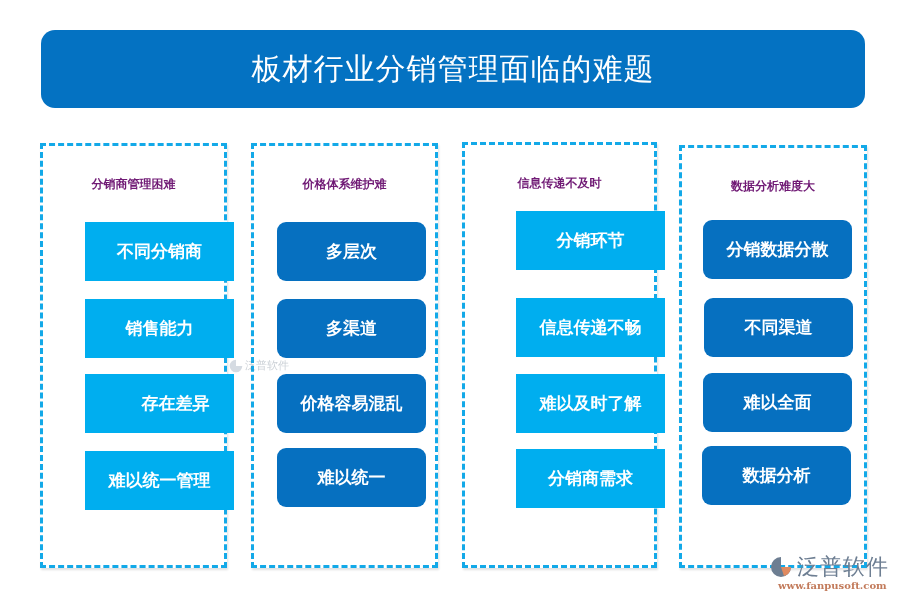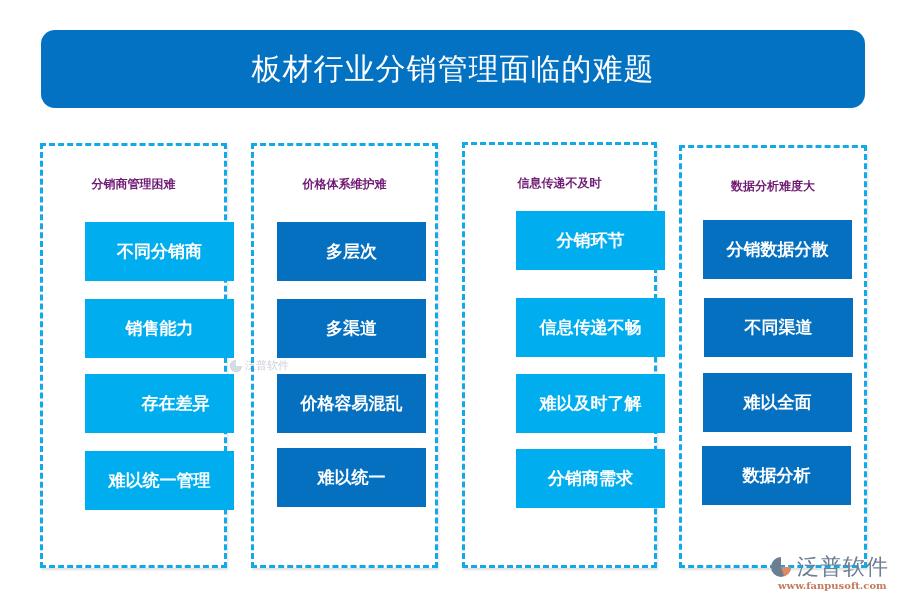--- a/index.html
+++ b/index.html
@@ -8,21 +8,21 @@
   .banner { position:absolute; left:41px; top:30px; width:824px; height:78px; background:#0472c2;
             border-radius:14px; display:flex; align-items:center; justify-content:center; }
   .banner-title { color:#ffffff; font-size:30px; font-weight:normal; letter-spacing:1px; }
   .panel { position:absolute; border:3px dashed #13a9e8; background:#fff;
            box-shadow:1px 2px 2px rgba(0,0,0,0.12); }
   .panel-title { position:absolute; left:0; right:0; top:30px; text-align:center; font-size:12px;
                  font-weight:bold; color:#701a75; }
   .cell { position:absolute; width:149px; height:59px; display:flex; align-items:center;
           justify-content:center; color:#fff; font-size:17px; font-weight:bold; }
   .light { background:#00aeef;margin-left:24px; }
-  .dark  { background:#0670c0; }
+  .dark  { background:#0670c0;border-radius:9px; }
   .wm-small { position:absolute; left:229px; top:358px; display:flex; align-items:center; opacity:0.35; }
   .wm-small .txt { font-size:11px; color:#6a7a8a; margin-left:2px; }
   .wm-big { position:absolute; left:768px; top:552px; width:130px; }
   .wm-big .row { display:flex; align-items:center; }
   .wm-big .name { font-size:22px; color:#6d7e92; letter-spacing:1px; margin-left:3px; font-family:"DejaVu Serif",serif; }
   .wm-big .url { font-size:10px; color:#c27a5a; font-family:"DejaVu Serif",serif; margin-left:10px; margin-top:-2px;font-weight:bold; }
 </style>
 </head>
 <body>
 

